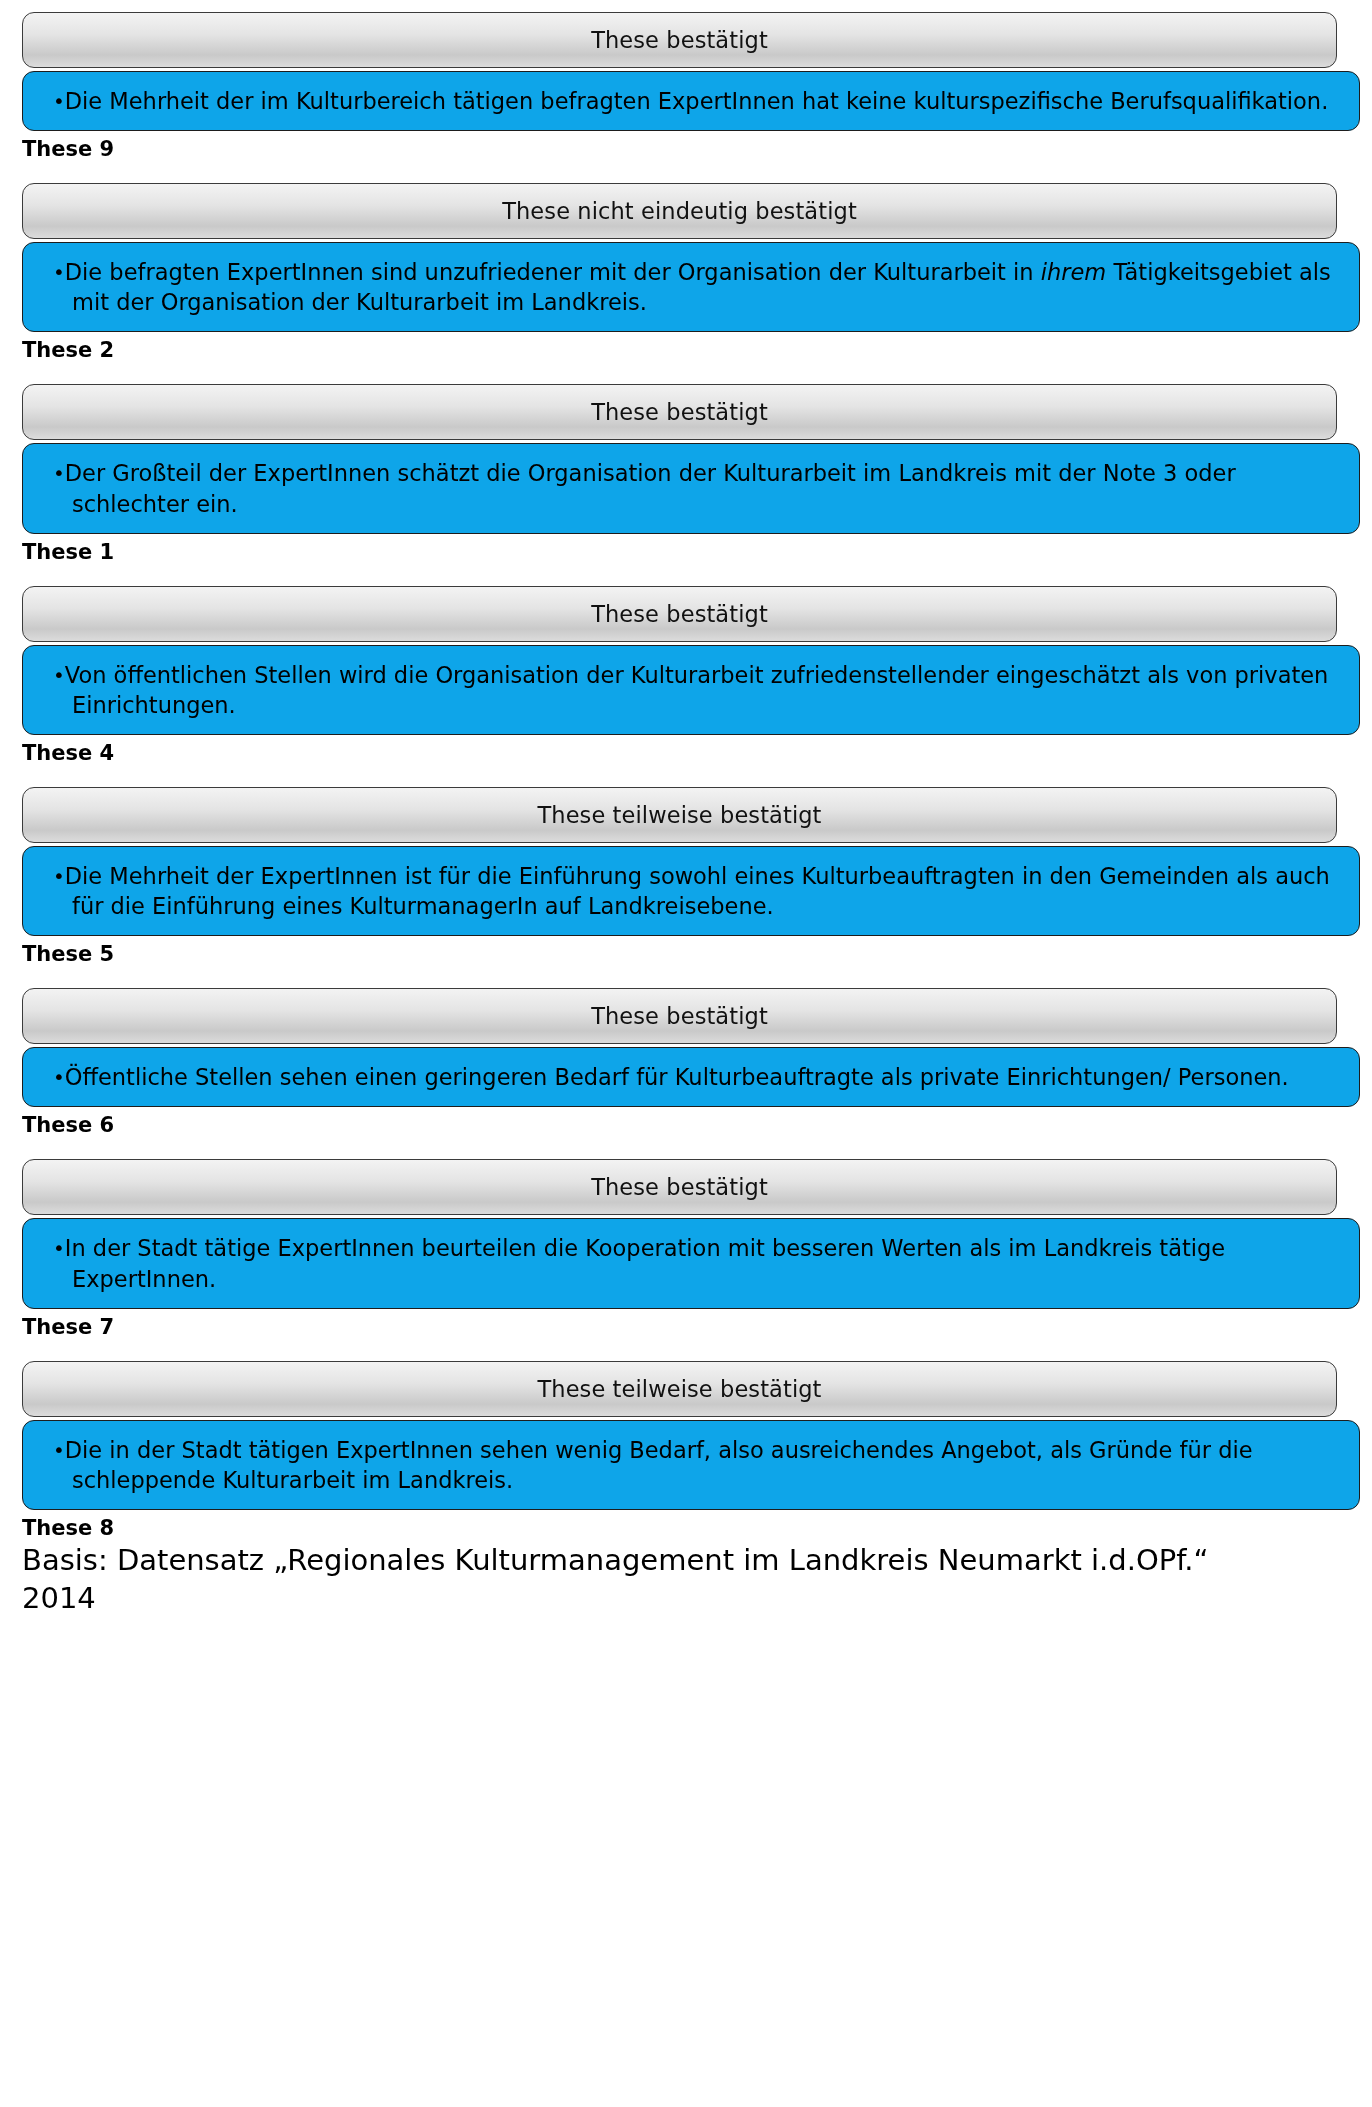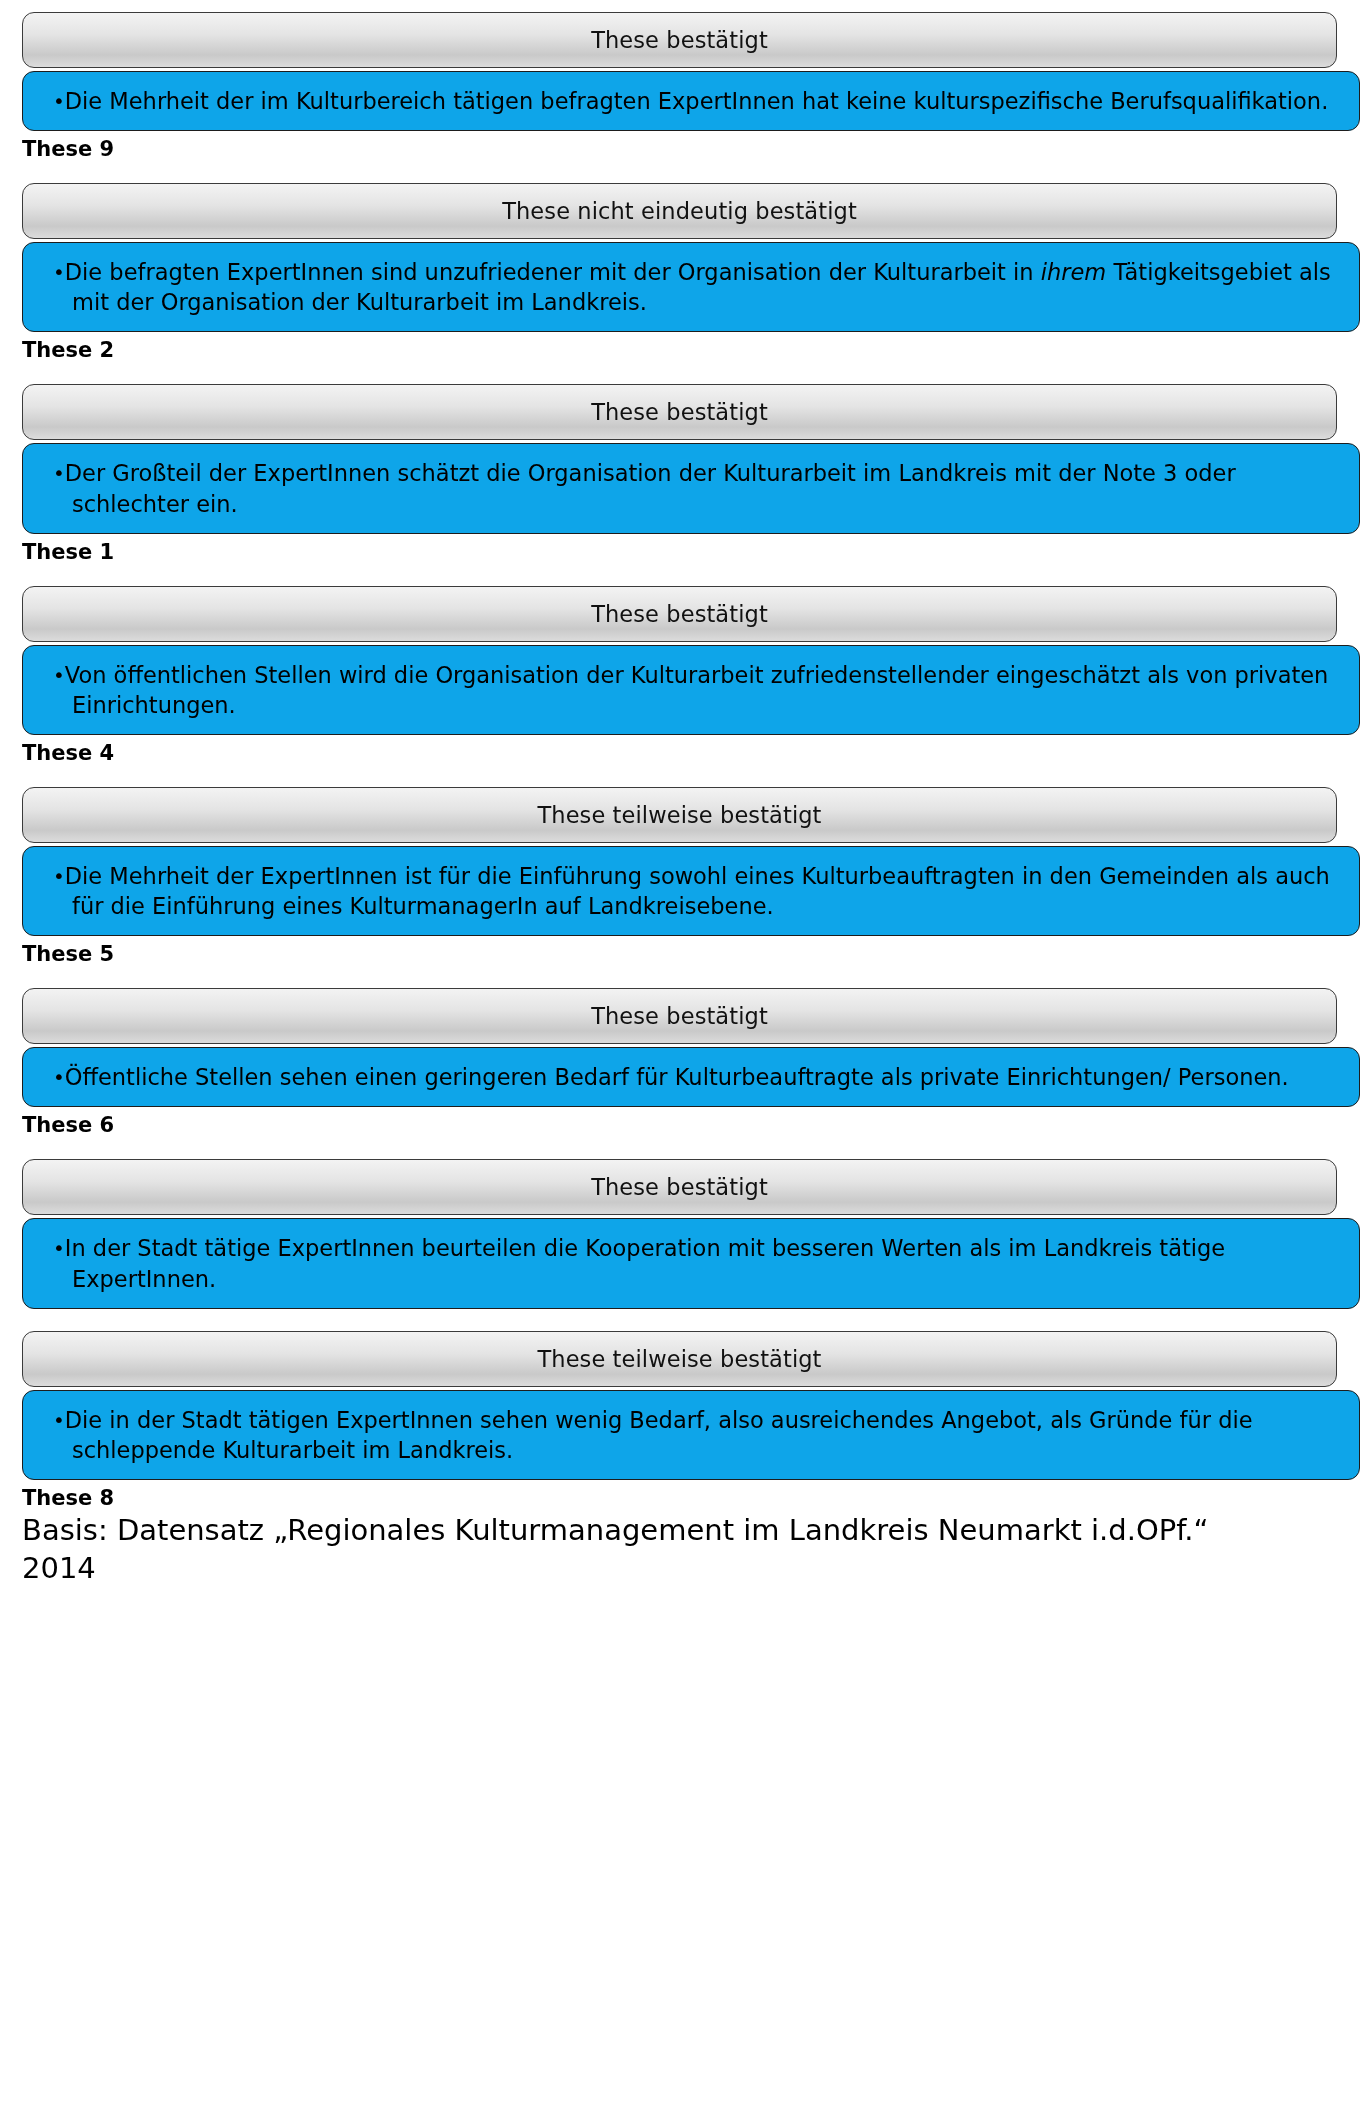--- a/index.html
+++ b/index.html
@@ -136,20 +136,21 @@
     <div class="caption">These 6</div>
   </div>
 
   <div class="thesis-block">
     <div class="status-bar">
       <span>These bestätigt</span>
     </div>
     <div class="body-box">
       <div class="bullet-line"><span class="dot">•</span><span>In der Stadt tätige ExpertInnen beurteilen die Kooperation mit besseren Werten als im Landkreis tätige ExpertInnen.</span></div>
     </div>
+    <div class="caption">These 7</div>
   </div>
 
   <div class="thesis-block" style="margin-bottom:0;">
     <div class="status-bar">
       <span>These teilweise bestätigt</span>
     </div>
     <div class="body-box">
       <div class="bullet-line"><span class="dot">•</span><span>Die in der Stadt tätigen ExpertInnen sehen wenig Bedarf, also ausreichendes Angebot, als Gründe für die schleppende Kulturarbeit im Landkreis.</span></div>
     </div>
     <div class="caption">These 8</div>

